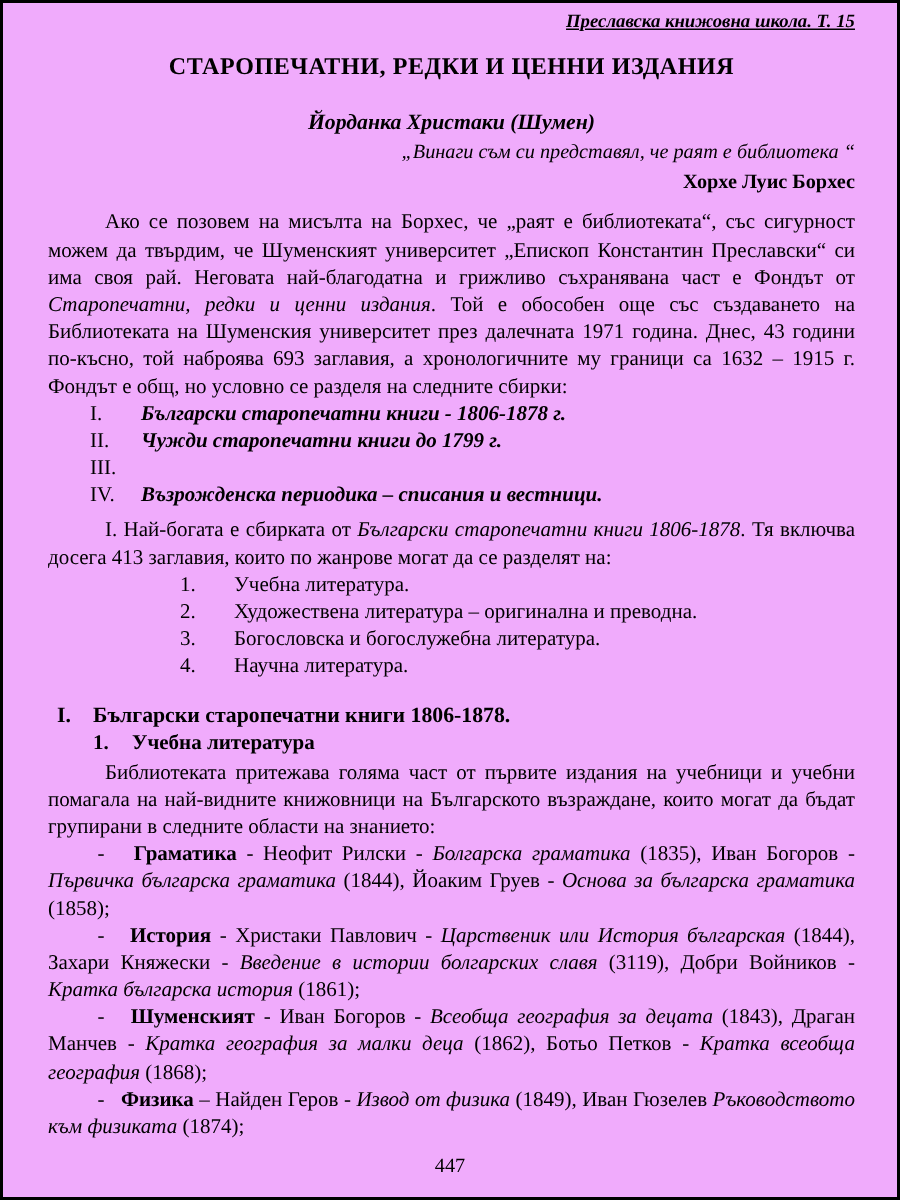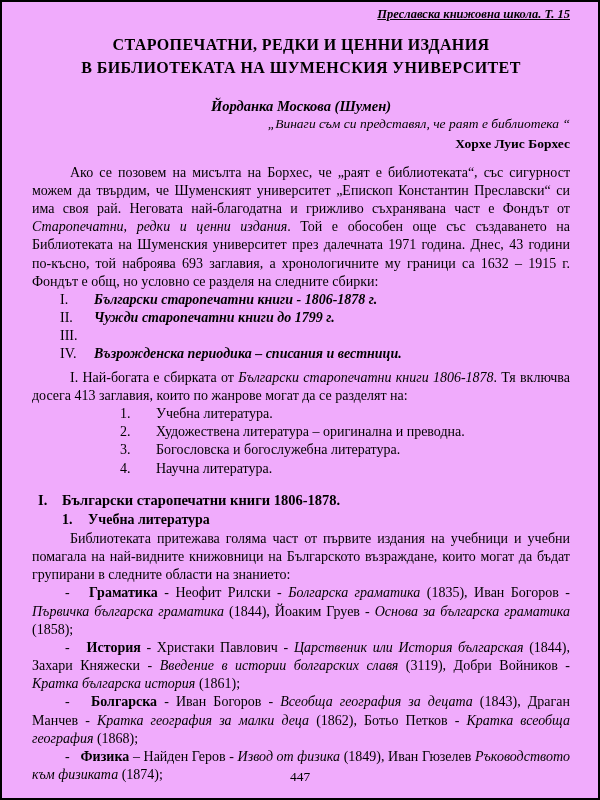--- a/index.html
+++ b/index.html
@@ -71,23 +71,22 @@
     font-size: 13.5px;
   }
 </style>
 </head>
 <body>
 
 <div class="page">
   <div class="running-head">Преславска книжовна школа. Т. 15</div>
   <h1 class="title">
     <span>СТАРОПЕЧАТНИ, РЕДКИ И ЦЕННИ ИЗДАНИЯ</span><br>
-    <span>В БИБЛИОТЕКАТА НА ШУМЕНСКИЯ УНИВЕРСИТЕТ</span>
   </h1>
-  <div class="author">Йорданка Москова (Шумен)</div>
+  <div class="author">Йорданка Христаки (Шумен)</div>
   <div class="epigraph">
     <div class="epigraph-quote">„Винаги съм си представял, че раят е библиотека “</div>
     <div class="epigraph-author">Хорхе Луис Борхес</div>
   </div>
   <div id="body-content">
       <div class="para"><span>Ако се позовем на мисълта на Борхес, че „раят е библиотеката“, със сигурност можем да твърдим, че Шуменският университет „Епископ Константин Преславски“ си има своя рай. Неговата най-благодатна и грижливо съхранявана част е Фондът от </span><span class="ri">Старопечатни, редки и ценни издания</span><span>. Той е обособен още със създаването на Библиотеката на Шуменския университет през далечната 1971 година. Днес, 43 години по-късно, той наброява 693 заглавия, а хронологичните му граници са 1632 – 1915 г. Фондът е общ, но условно се разделя на следните сбирки:</span></div>
       <div class="doc-list roman">
         <div class="row">
           <span class="num">I.</span>
           <span class="txt"><span class="rbi">Български старопечатни книги - 1806-1878 г.</span></span>
@@ -127,17 +126,17 @@
         <span class="num">I.</span>
         <span>Български старопечатни книги 1806-1878.</span>
       </div>
       <div class="heading h2">
         <span class="num">1.</span>
         <span>Учебна литература</span>
       </div>
       <div class="para"><span>Библиотеката притежава голяма част от първите издания на учебници и учебни помагала на най-видните книжовници на Българското възраждане, които могат да бъдат групирани в следните области на знанието:</span></div>
       <div class="para entry"><span>-&nbsp;&nbsp;&nbsp;</span><span class="rb">Граматика</span><span> - Неофит Рилски - </span><span class="ri">Болгарска граматика</span><span> (1835), Иван Богоров - </span><span class="ri">Първичка българска граматика</span><span> (1844), Йоаким Груев - </span><span class="ri">Основа за българска граматика</span><span> (1858);</span></div>
       <div class="para entry"><span>-&nbsp;&nbsp;&nbsp;</span><span class="rb">История</span><span> - Христаки Павлович - </span><span class="ri">Царственик или История българская</span><span> (1844), Захари Княжески - </span><span class="ri">Введение в истории болгарских славя</span><span> (3119), Добри Войников - </span><span class="ri">Кратка българска история</span><span> (1861);</span></div>
-      <div class="para entry"><span>-&nbsp;&nbsp;&nbsp;</span><span class="rb">Болгарска</span><span> - Иван Богоров - </span><span class="ri">Всеобща география за децата</span><span> (1843), Драган Манчев - </span><span class="ri">Кратка география за малки деца</span><span> (1862), Ботьо Петков - </span><span class="ri">Кратка всеобща география</span><span> (1868);</span></div>
+      <div class="para entry"><span>-&nbsp;&nbsp;&nbsp;</span><span class="rb">Шуменският</span><span> - Иван Богоров - </span><span class="ri">Всеобща география за децата</span><span> (1843), Драган Манчев - </span><span class="ri">Кратка география за малки деца</span><span> (1862), Ботьо Петков - </span><span class="ri">Кратка всеобща география</span><span> (1868);</span></div>
       <div class="para entry"><span>-&nbsp;&nbsp;&nbsp;</span><span class="rb">Физика</span><span> – Найден Геров - </span><span class="ri">Извод от физика</span><span> (1849), Иван Гюзелев </span><span class="ri">Ръководството към физиката</span><span> (1874);</span></div>
     </div>
   <div class="page-number">447</div>
 </div>
 
 </body></html>

